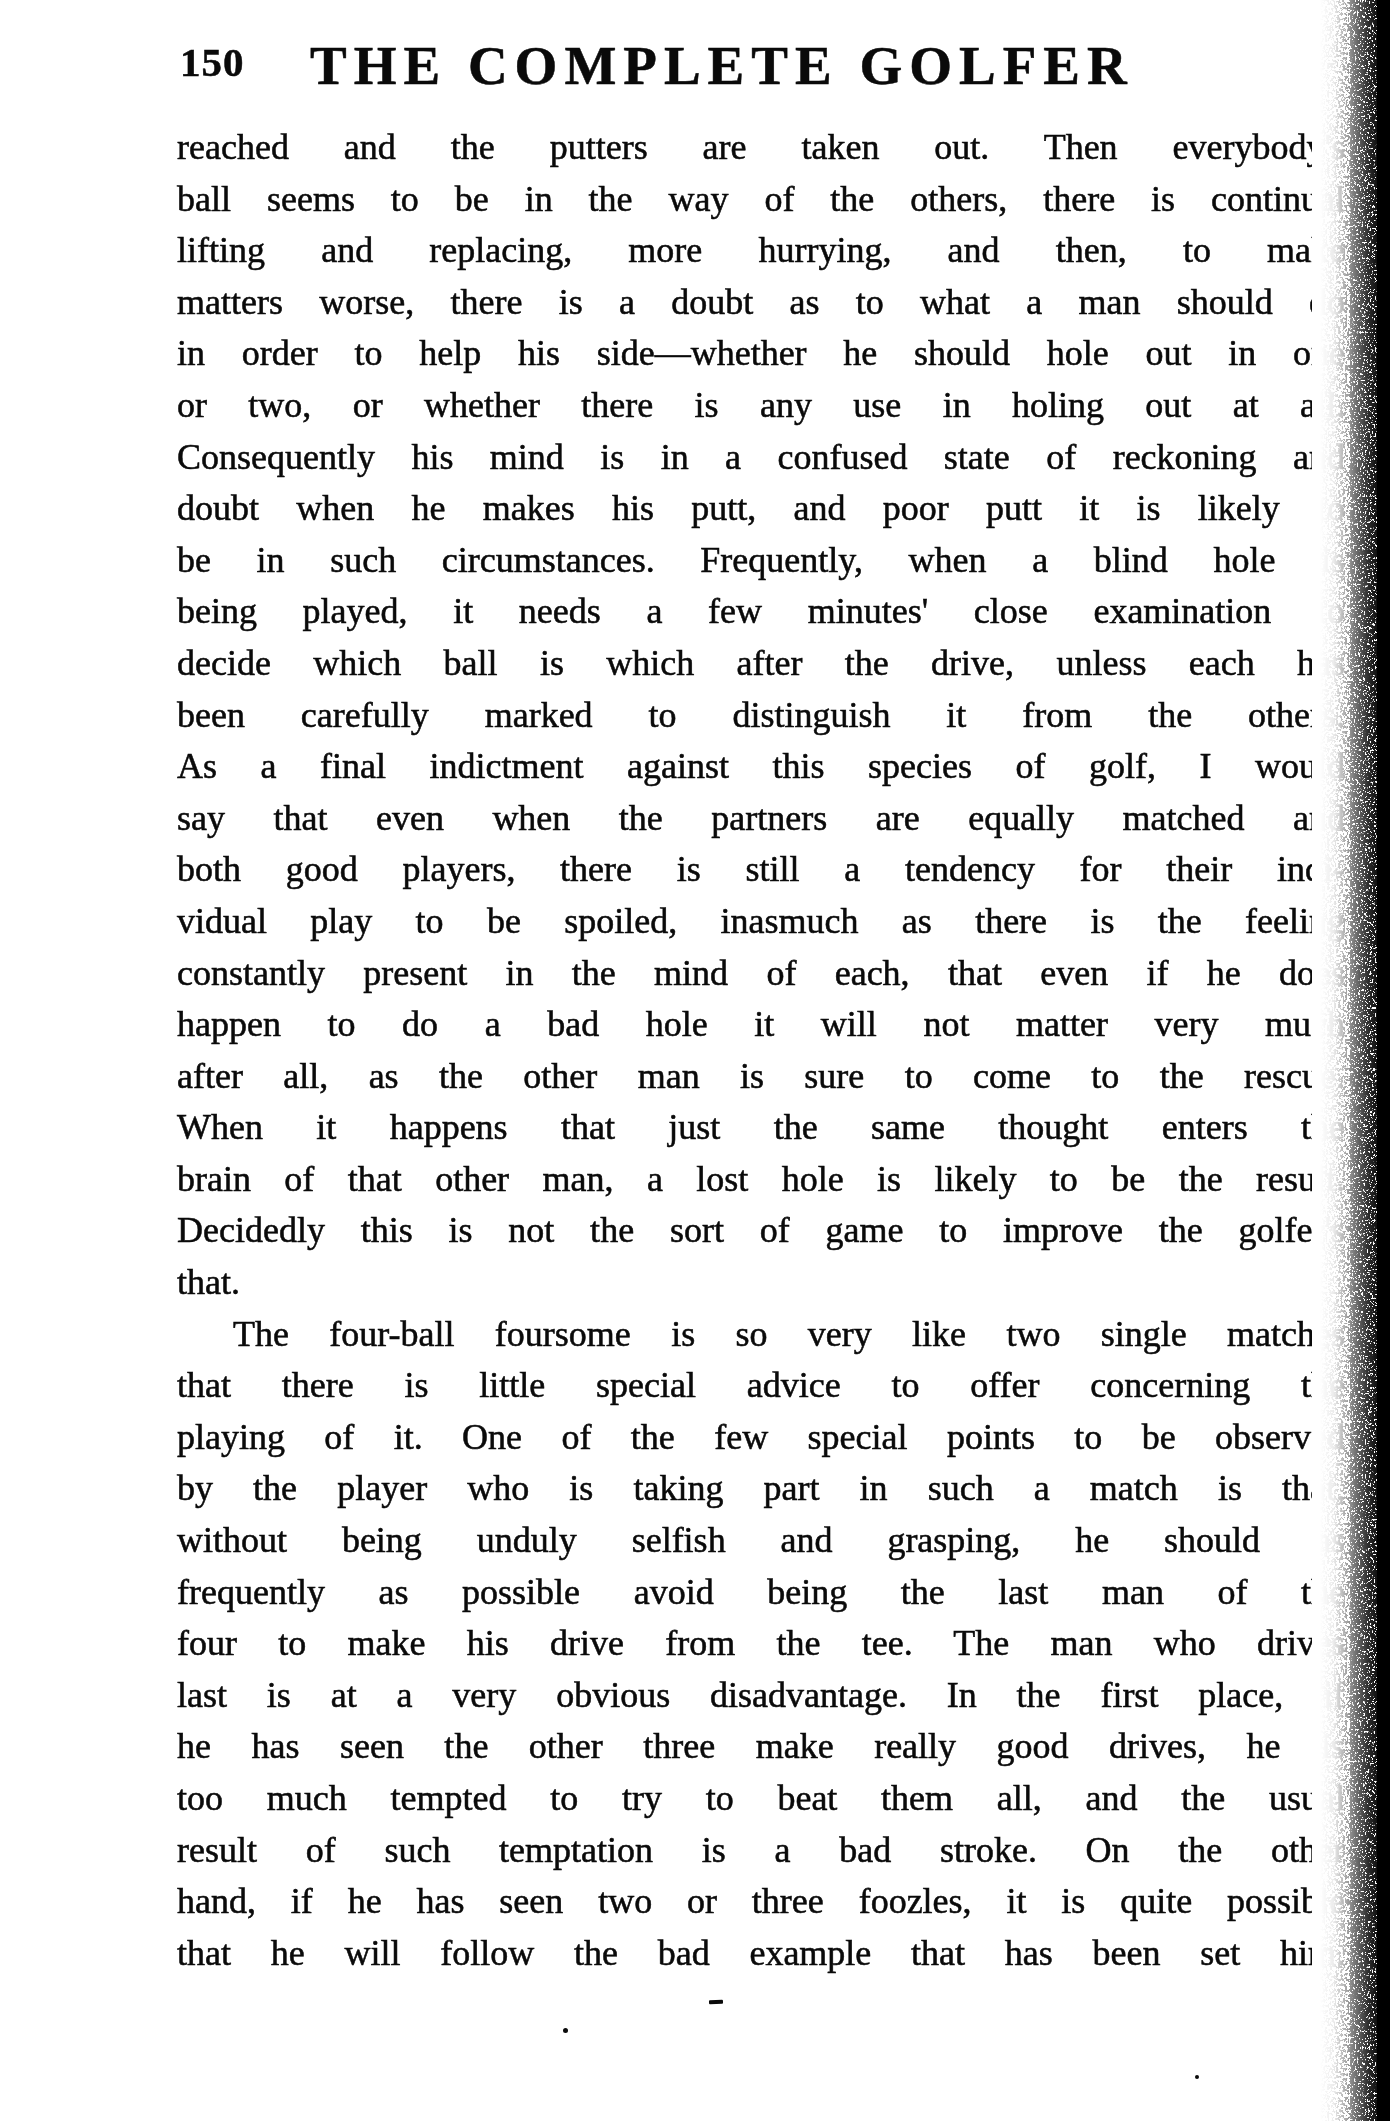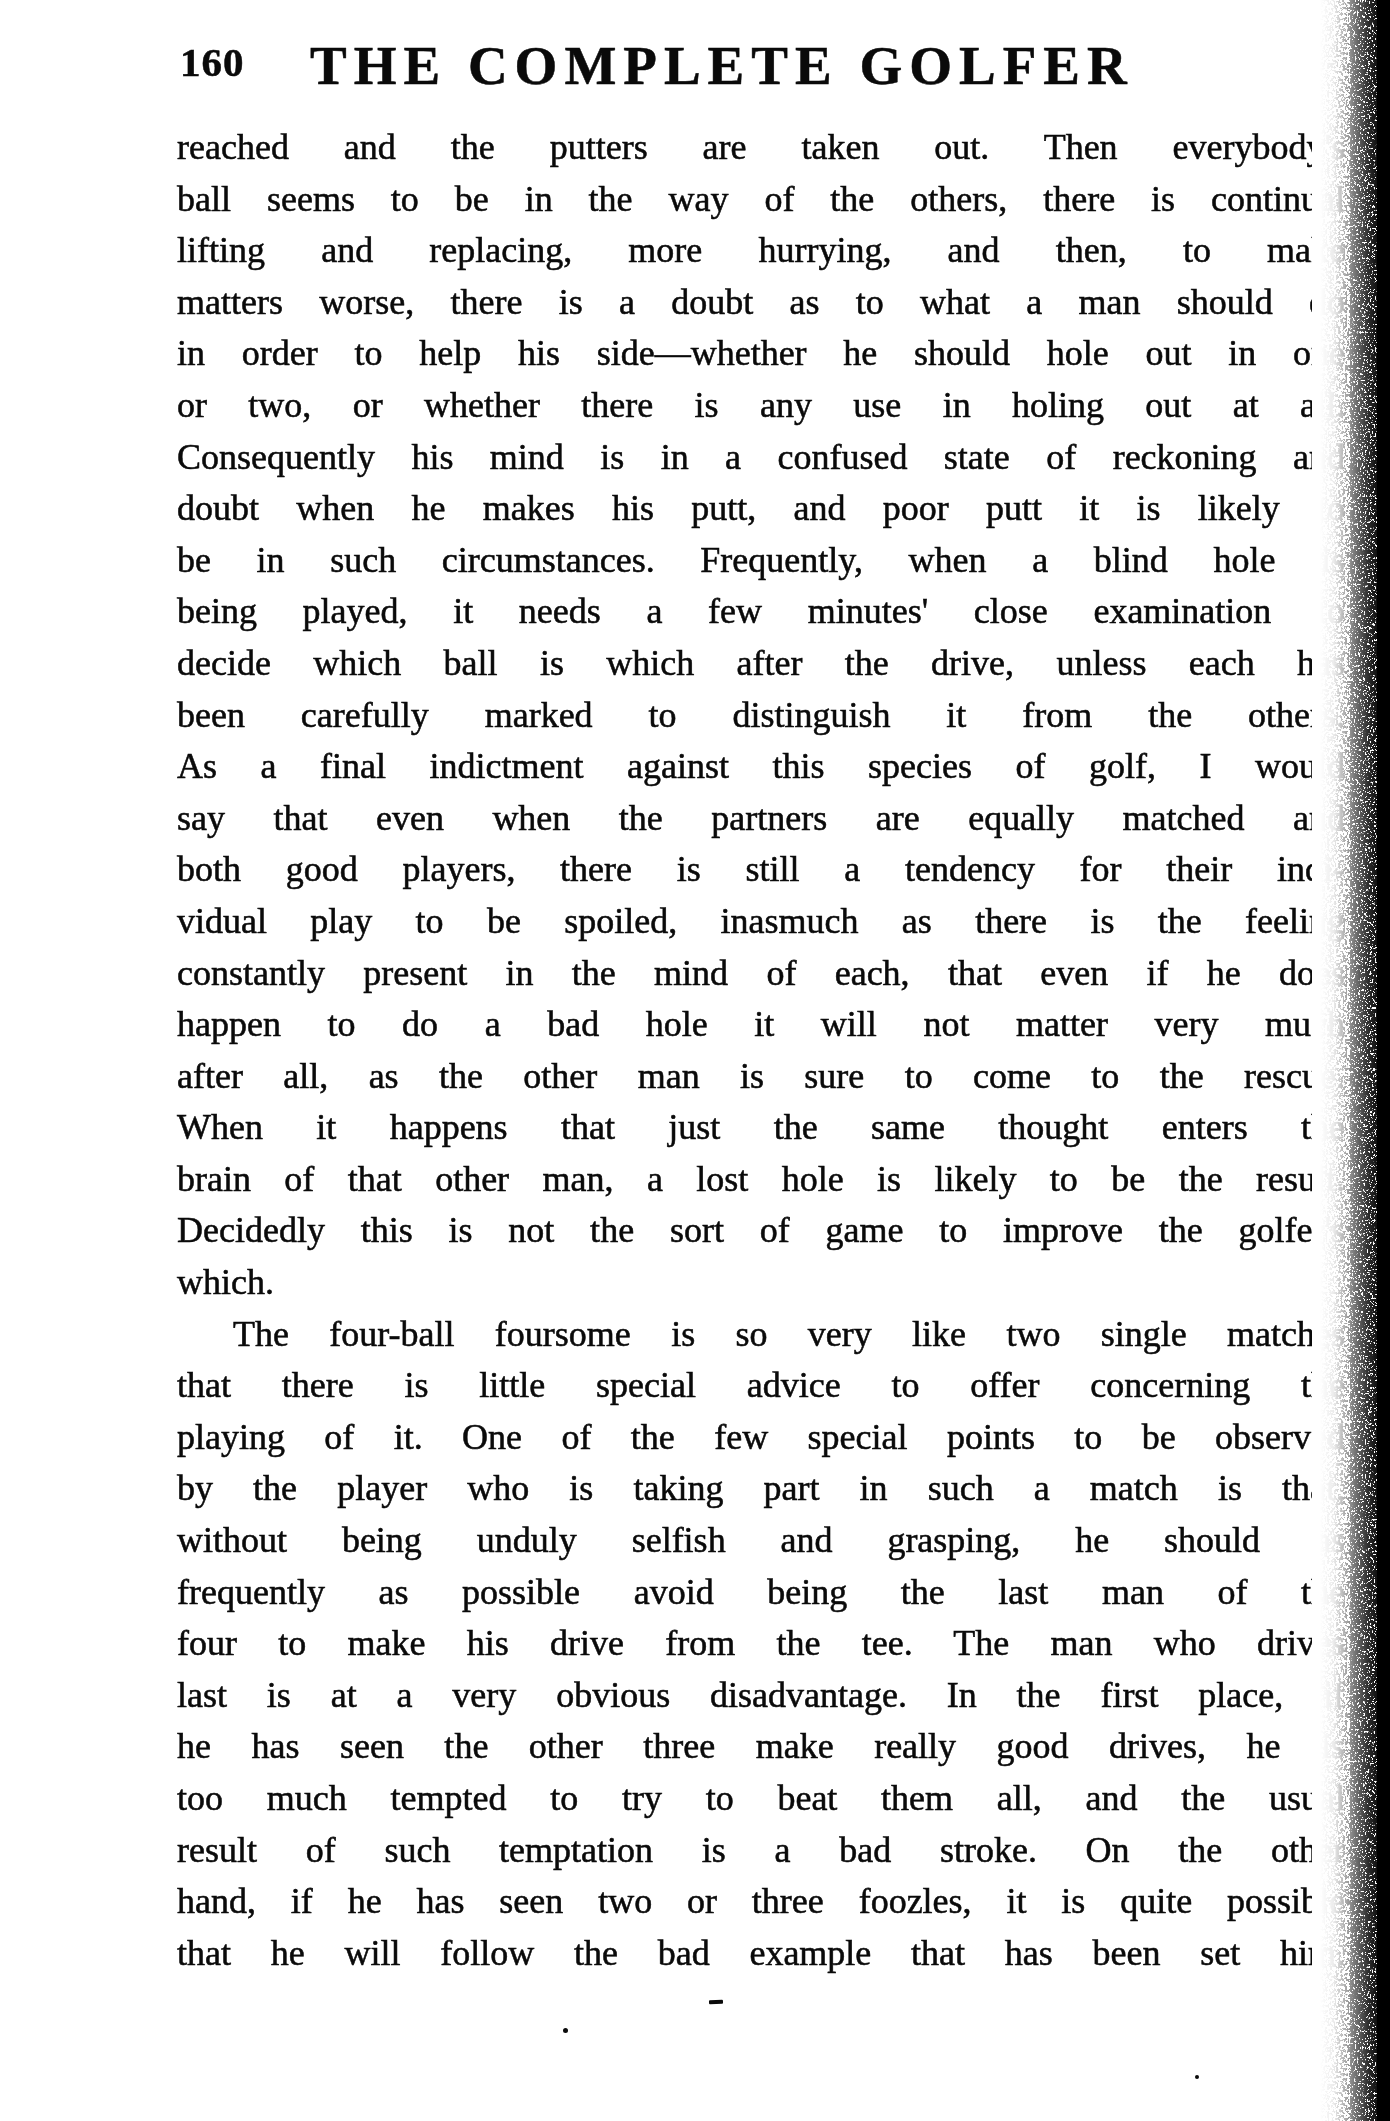--- a/index.html
+++ b/index.html
@@ -64,21 +64,21 @@
   .speck{position:absolute;background:#0a0a0a;border-radius:1px;}
   .speck-a{left:709px;top:2000px;width:14px;height:4px;transform:rotate(-2deg);}
   .speck-b{left:563px;top:2028px;width:5px;height:5px;border-radius:50%;}
   .speck-c{left:1195px;top:2075px;width:4px;height:4px;border-radius:50%;}
 </style>
 </head>
 <body>
 
 <div class="page">
 
-  <div class="page-number">160</div>
+  <div class="page-number">150</div>
   <div class="running-title">THE COMPLETE GOLFER</div>
 
   <div class="body-text">
     <div class="line">reached and the putters are taken out. Then everybody's</div>
     <div class="line">ball seems to be in the way of the others, there is continual</div>
     <div class="line">lifting and replacing, more hurrying, and then, to make</div>
     <div class="line">matters worse, there is a doubt as to what a man should do</div>
     <div class="line">in order to help his side—whether he should hole out in one</div>
     <div class="line">or two, or whether there is any use in holing out at all.</div>
     <div class="line">Consequently his mind is in a confused state of reckoning and</div>
@@ -90,21 +90,21 @@
     <div class="line">As a final indictment against this species of golf, I would</div>
     <div class="line">say that even when the partners are equally matched and</div>
     <div class="line">both good players, there is still a tendency for their indi-</div>
     <div class="line">vidual play to be spoiled, inasmuch as there is the feeling</div>
     <div class="line">constantly present in the mind of each, that even if he does</div>
     <div class="line">happen to do a bad hole it will not matter very much</div>
     <div class="line">after all, as the other man is sure to come to the rescue.</div>
     <div class="line">When it happens that just the same thought enters the</div>
     <div class="line">brain of that other man, a lost hole is likely to be the result.</div>
     <div class="line">Decidedly this is not the sort of game to improve the golfer's</div>
-    <div class="line short">which.</div>
+    <div class="line short">that.</div>
     <div class="line indent">The four-ball foursome is so very like two single matches</div>
     <div class="line">that there is little special advice to offer concerning the</div>
     <div class="line">playing of it. One of the few special points to be observed</div>
     <div class="line">by the player who is taking part in such a match is that,</div>
     <div class="line">without being unduly selfish and grasping, he should as</div>
     <div class="line">frequently as possible avoid being the last man of the</div>
     <div class="line">four to make his drive from the tee. The man who drives</div>
     <div class="line">last is at a very obvious disadvantage. In the first place, if</div>
     <div class="line">he has seen the other three make really good drives, he is</div>
     <div class="line">too much tempted to try to beat them all, and the usual</div>

